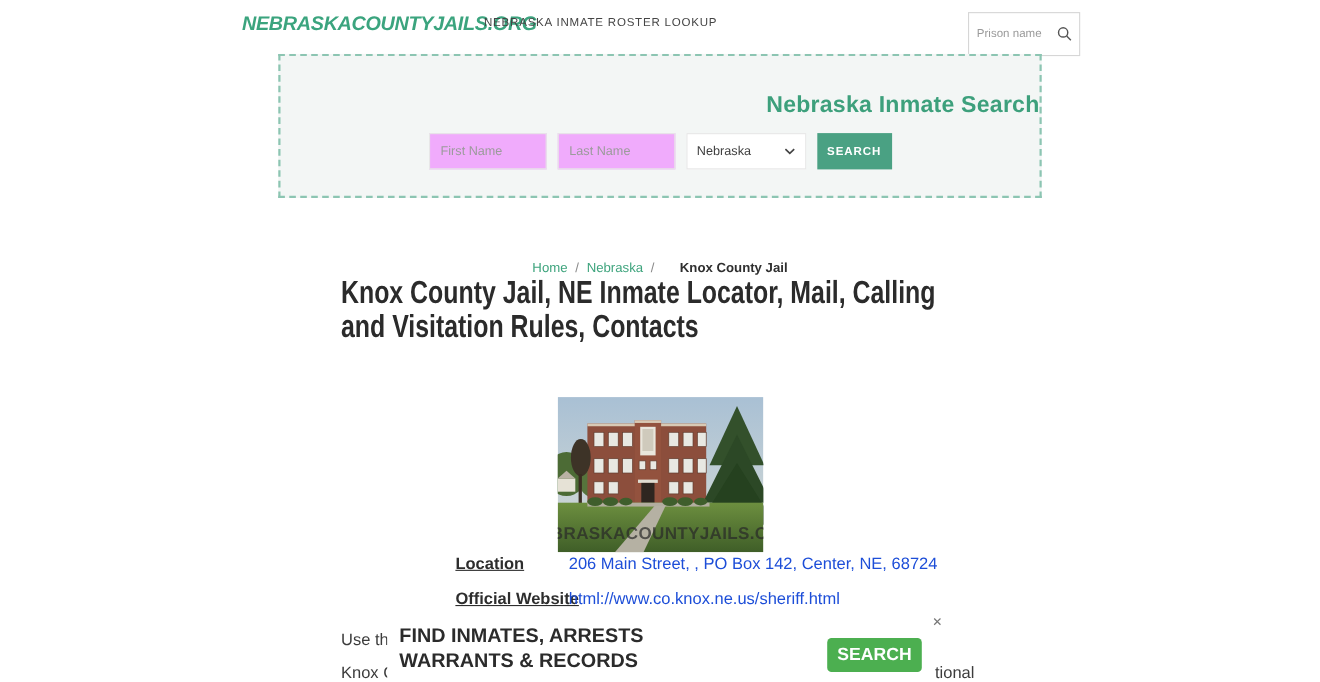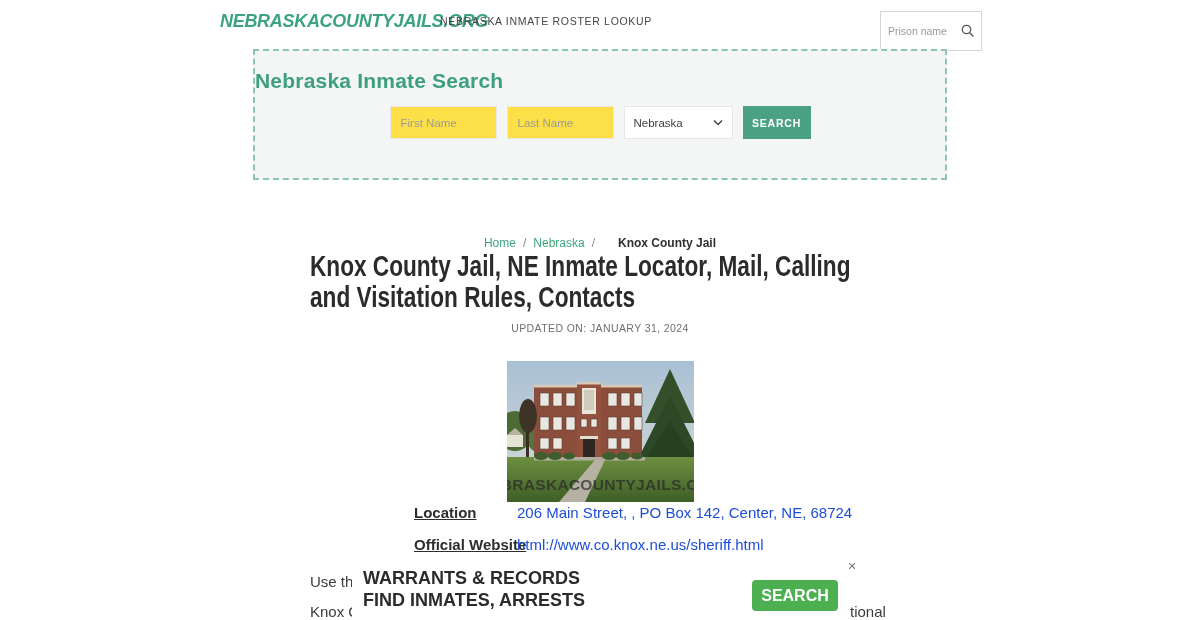--- a/index.html
+++ b/index.html
@@ -31,28 +31,28 @@
   }
   .header-search input::placeholder { color:#9a9a9a; }
   .header-search .mag { width:16px; height:16px; cursor:pointer; flex:0 0 auto; }
 
   
   .hero-box {
     position:absolute; left:253px; top:49px; width:694px; height:131px;
     border:2px dashed #8cc5b2; background:#f3f6f5;
   }
   .hero-title {
-    margin-top:18px; text-align:left;
+    margin-top:33px; text-align:right;
     font-size:21px; font-weight:700; color:#3da07c; letter-spacing:0.2px;
   }
   .hero-form {
     margin-top:13px; display:flex; justify-content:center; align-items:center; gap:10px;
   }
   .hero-form input {
-    width:107px; height:33px; border:1px solid #e7e7e7; background:#fde047;
+    width:107px; height:33px; border:1px solid #e7e7e7; background:#f0abfc;
     padding:0 10px; font-size:11.5px; color:#444; outline:none;
     font-family:"Liberation Sans", sans-serif;
   }
   .hero-form input::placeholder { color:#9b9b9b; }
   .state-select {
     width:109px; height:33px; border:1px solid #e7e7e7; background:#fff;
     display:flex; align-items:center; justify-content:space-between;
     padding:0 9px; cursor:pointer;
   }
   .state-select .state-label { font-size:11.5px; color:#3f3f3f; }
@@ -148,21 +148,20 @@
   </section>
 
   <nav class="breadcrumb">
     <a class="crumb-link">Home</a><span class="sep">/</span><a class="crumb-link">Nebraska</a><span class="sep">/</span><span class="crumb-current">Knox County Jail</span>
   </nav>
 
   <h1 class="page-title">
     <span>Knox County Jail, NE Inmate Locator, Mail, Calling</span>
     <span>and Visitation Rules, Contacts</span>
   </h1>
-  <div class="updated-on">UPDATED ON: JANUARY 31, 2024</div>
 
   <svg class="jail-photo" viewBox="0 0 187 141">
     <defs>
       <linearGradient id="sky" x1="0" y1="0" x2="0" y2="1">
         <stop offset="0" stop-color="#a9c0d4"></stop>
           <stop offset="1" stop-color="#d7dcd6"></stop>
       </linearGradient>
       <linearGradient id="grass" x1="0" y1="0" x2="0" y2="1">
         <stop offset="0" stop-color="#6d8f3f"></stop>
           <stop offset="1" stop-color="#3f5e28"></stop>
@@ -228,20 +227,20 @@
     <span class="info-label">Official Website</span>
     <span class="info-value">html://www.co.knox.ne.us/sheriff.html</span>
   </div>
 
   <span class="body-frag frag1">Use this</span>
   <span class="body-frag frag2">Knox C</span>
   <span class="body-frag frag3">tional</span>
 
   <div class="ad-overlay">
     <div class="ad-headline">
+      <span style="display:block">FIND INMATES, ARRESTS</span>
       <span style="display:block">WARRANTS &amp; RECORDS</span>
-      <span style="display:block">FIND INMATES, ARRESTS</span>
     </div>
     <button class="ad-search-btn">SEARCH</button>
   </div>
   <div class="ad-close">✕</div>
 
 </div>
 
 </body></html>

